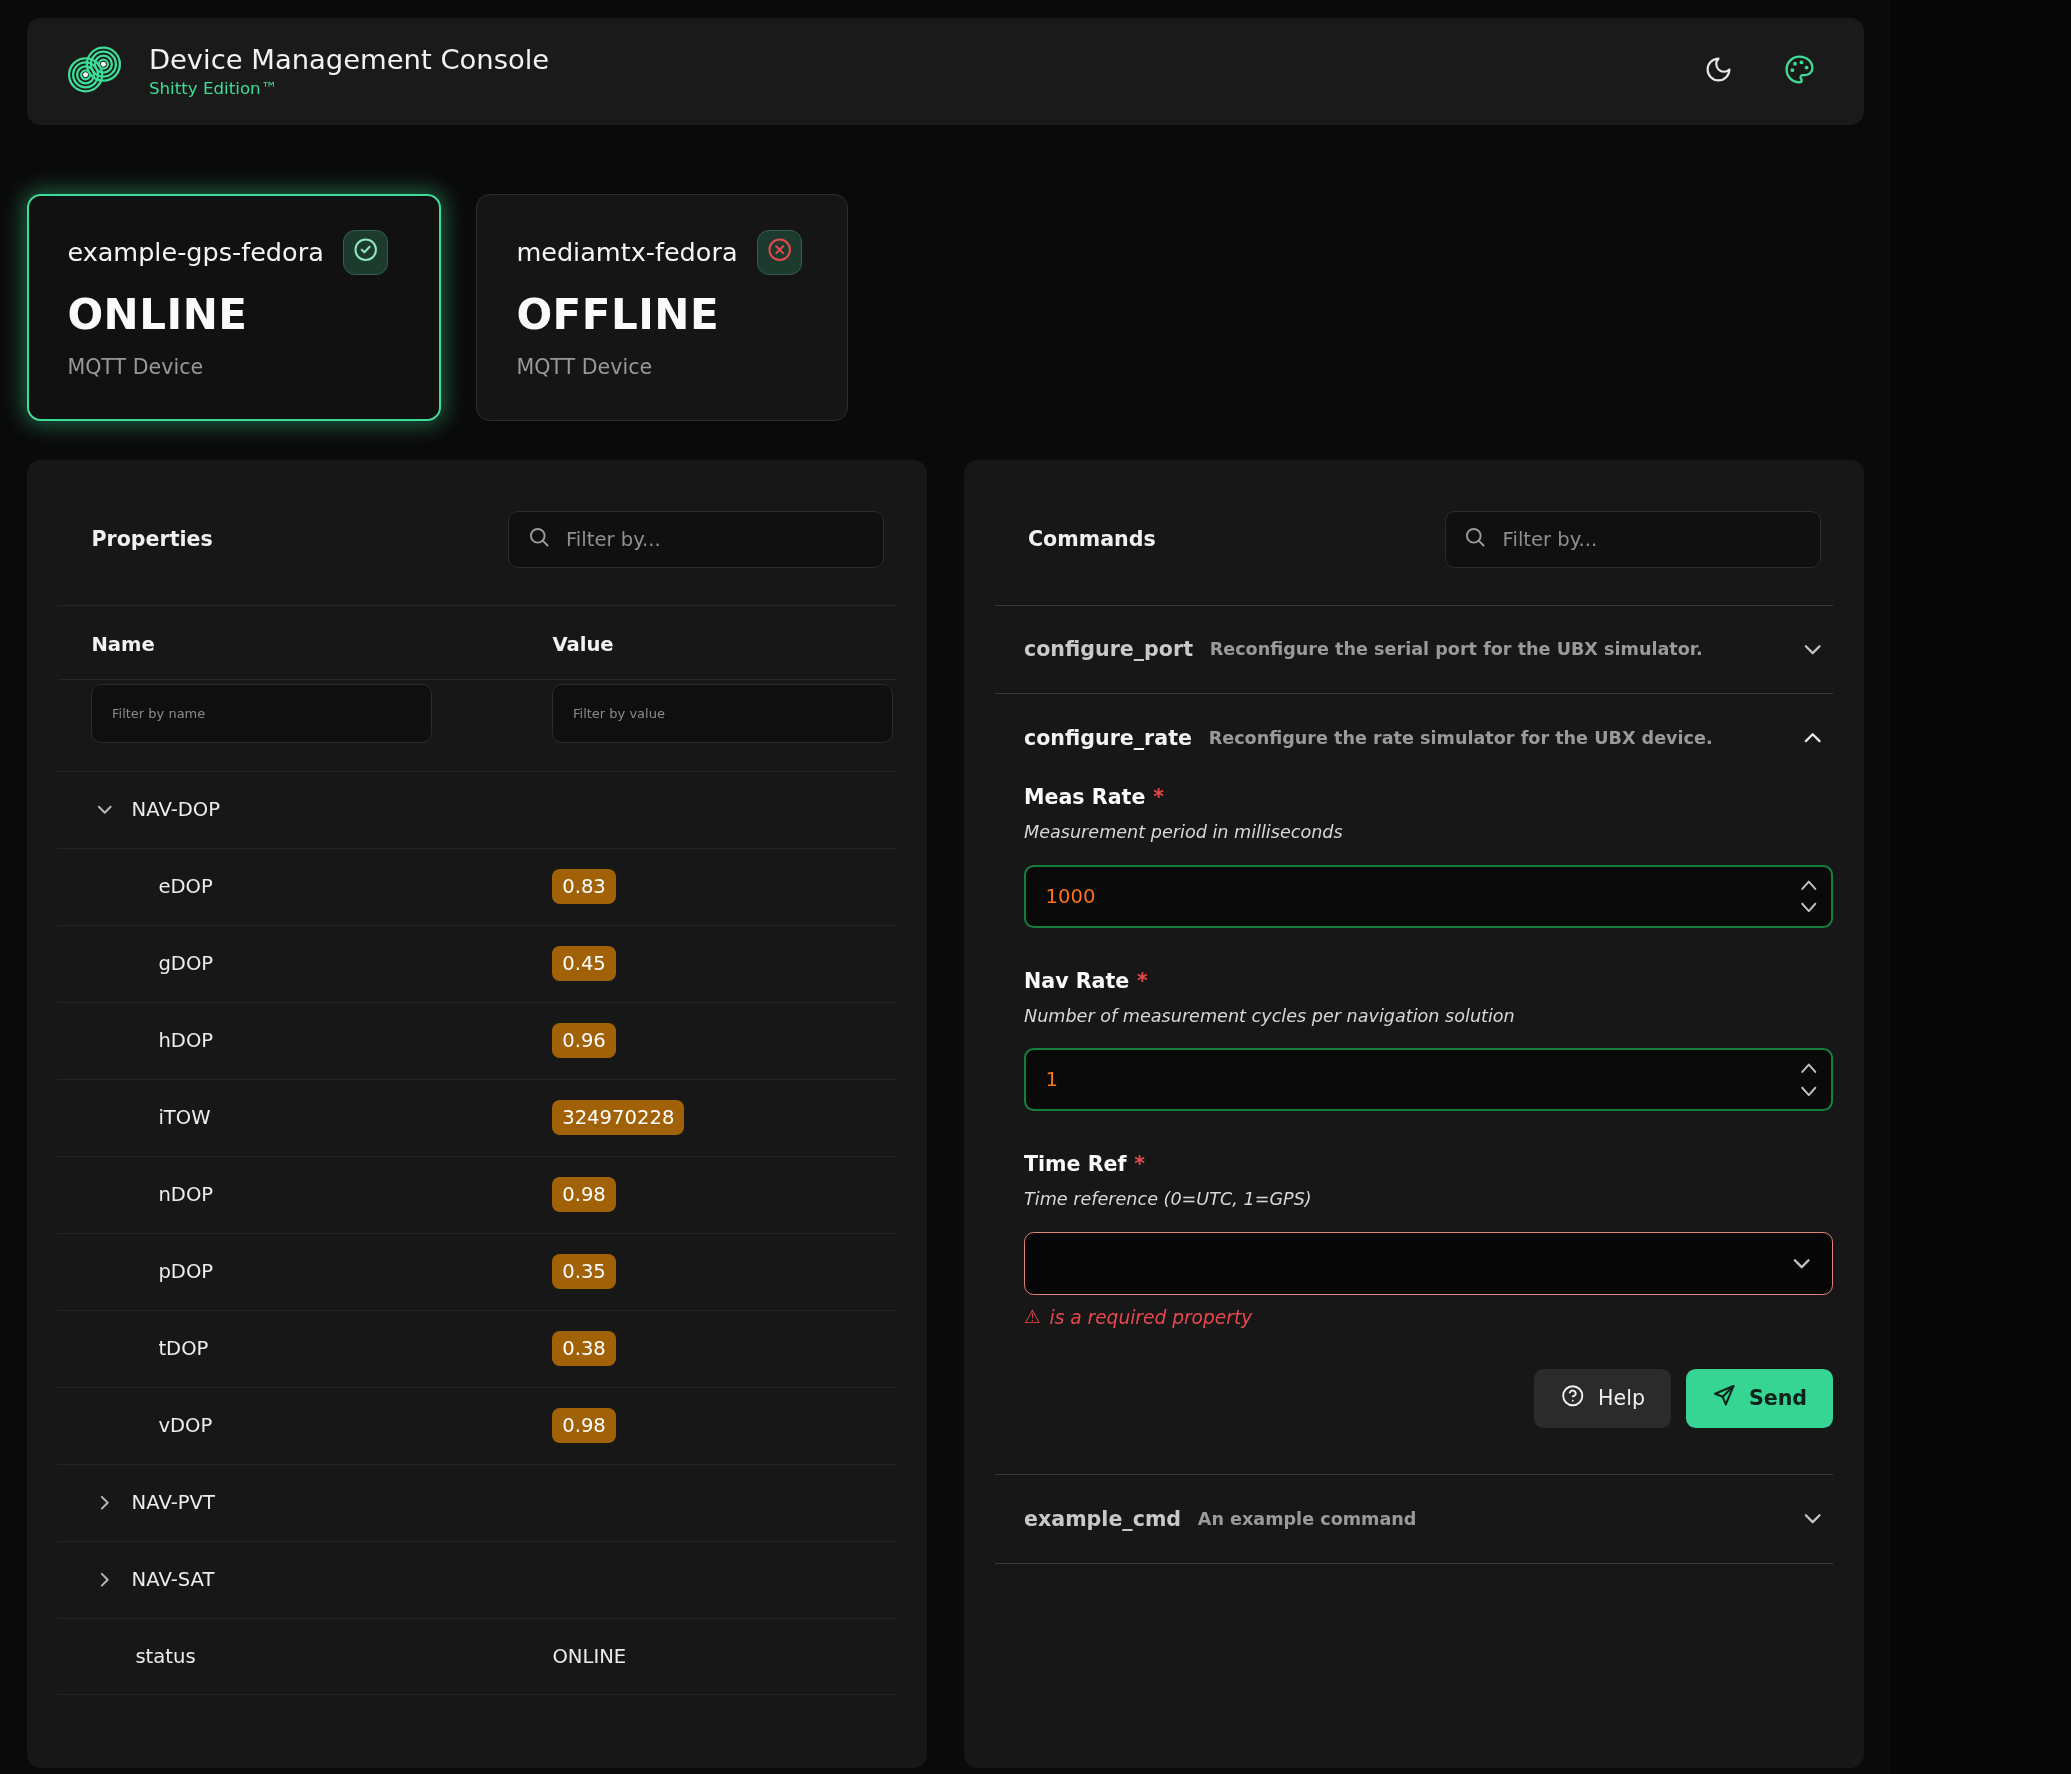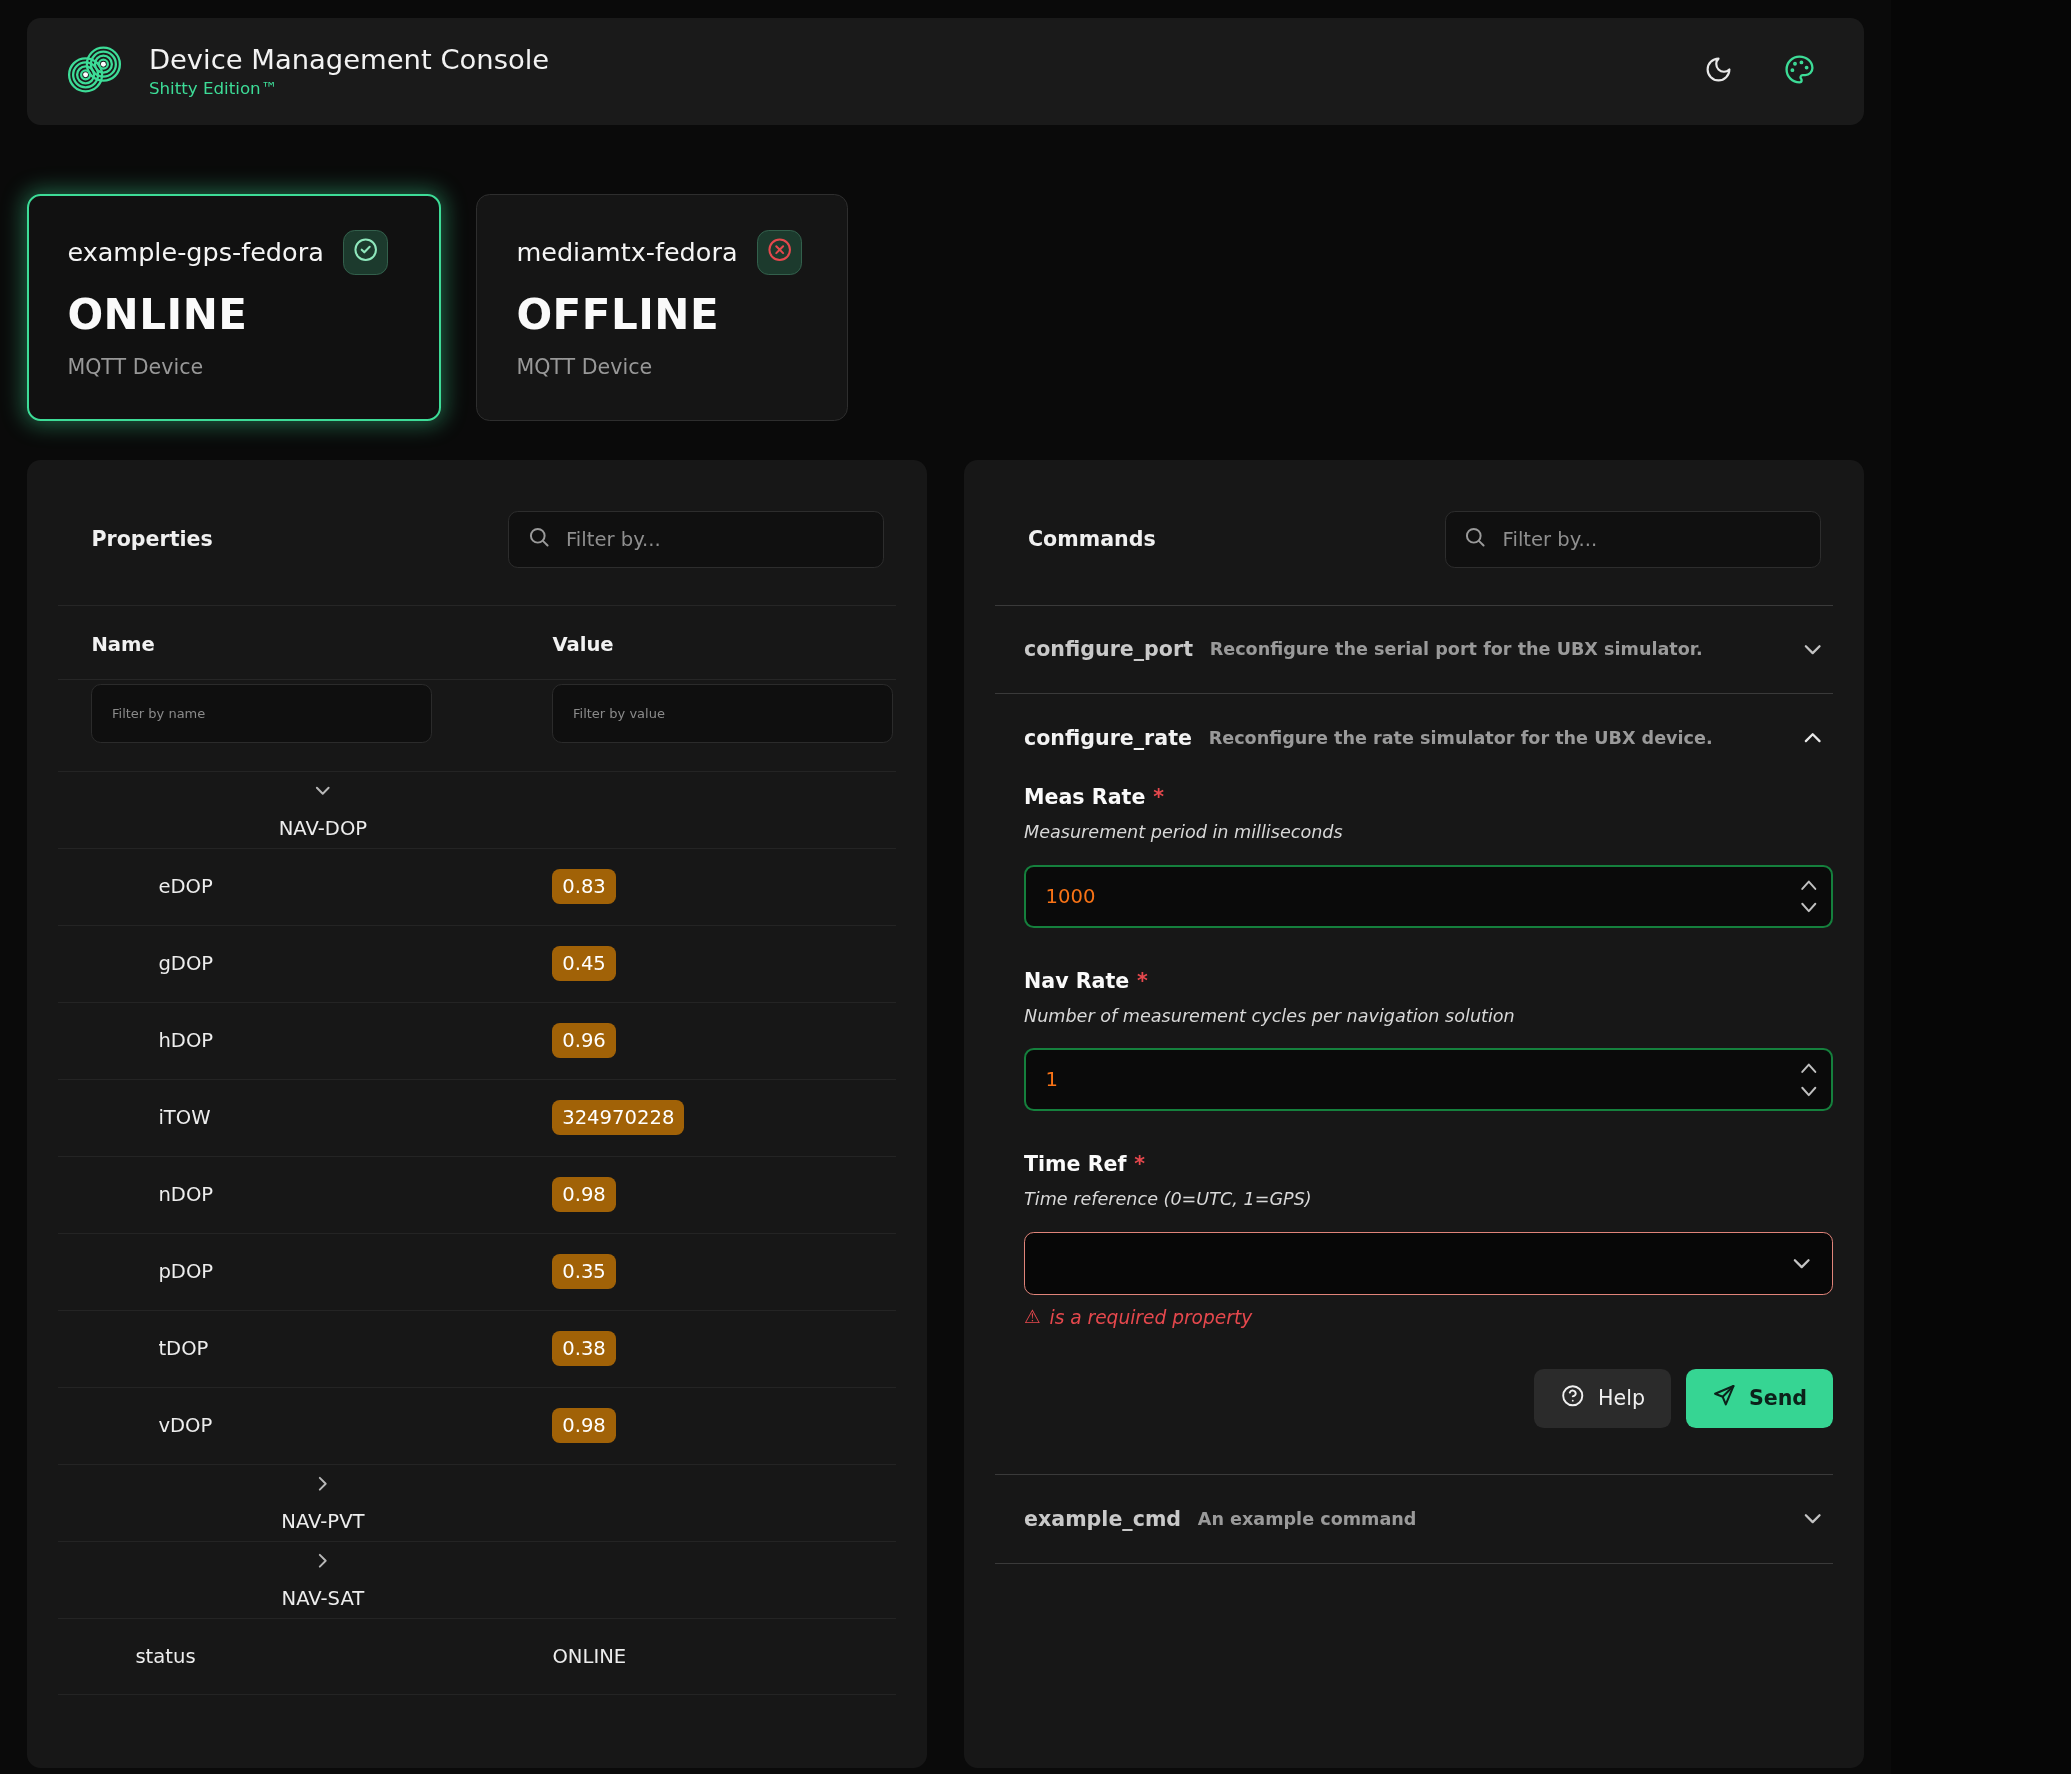--- a/index.html
+++ b/index.html
@@ -73,21 +73,21 @@
   .finput {
     width:341px; height:59px; background:#0f0f0f; border:1px solid #2b2b2b; border-radius:9.8px;
     color:#e8e8e8; font-size:13px; padding:0 19.6px; font-family:inherit; outline:none;
   }
   .finput::placeholder { color:#8a8a8a; }
   .finput.first { margin-left:33px; }
 
   .prow { display:grid; grid-template-columns:494px 1fr; align-items:center; height:77px; border-top:1px solid #242424; }
   .prow:last-child { border-bottom:1px solid #242424; }
   .pname { font-size:19.6px; color:#ededed; display:flex; align-items:center; gap:14.7px; }
-  .indent-group { padding-left:35px;flex-direction:column; }
+  .indent-group { padding-left:35px; }
   .indent-child { padding-left:100px; }
   .indent-leaf { padding-left:77px; }
   .chev { display:flex; align-items:center; }
   .badge {
     display:inline-block; background:#a16207; border-radius:7.8px;
     padding:5.9px 9.8px; font-size:19.6px; color:#ffffff;
   }
   .pval-plain { font-size:19.6px; color:#ededed; }
 
   

